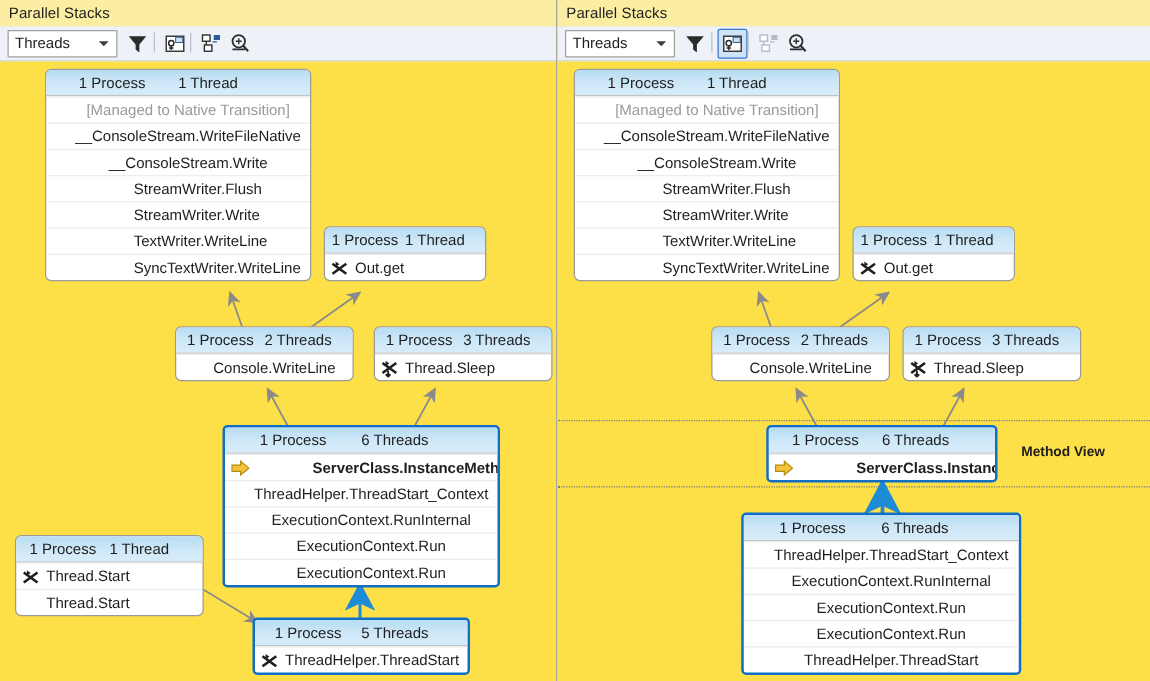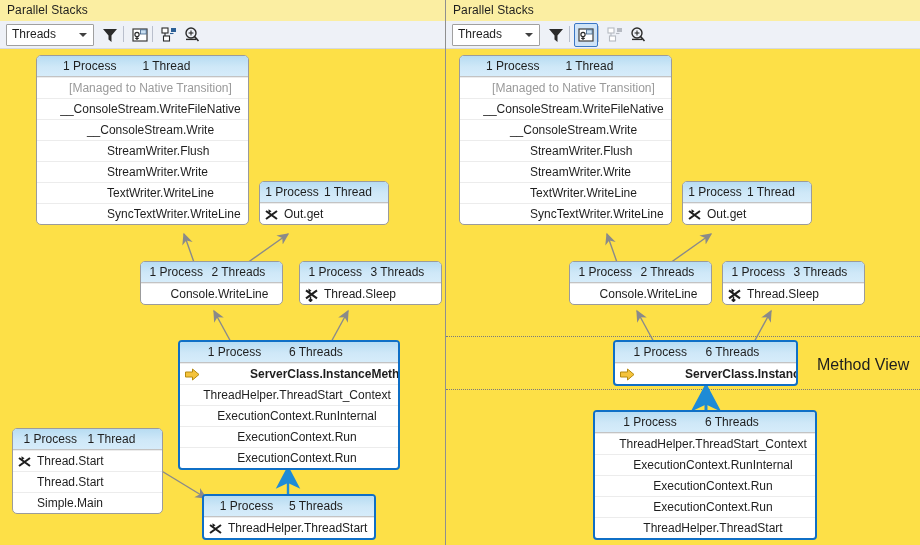--- a/index.html
+++ b/index.html
@@ -77,21 +77,21 @@
 
   
   .gicon{position:absolute;left:4px;top:3px;width:17px;height:15px;}
   .cur-arrow{position:absolute;left:5px;top:4px;width:15px;height:13px;}
 
   
   .edges{position:absolute;left:0;top:0;width:100%;height:100%;pointer-events:none;}
 
   
   .mv-line{position:absolute;height:0;border-top:1px dotted #7a7a7a;}
-  .mv-label{position:absolute;font-size:16px;color:#1e1e1e;}
+  .mv-label{position:absolute;font-size:11px;color:#1e1e1e;font-weight:bold;}
 </style>
 </head>
 <body>
 
 <div class="root">
 
   <div class="panel" id="panel-left">
 
     <div class="titlebar">
       <span class="ttl">Parallel Stacks</span>
@@ -261,23 +261,20 @@
       <div class="row">
         <svg class="gicon" viewBox="0 0 17 15">
           <path d="M2 4 L13 12 M13 4 L2 12" stroke="#1e1e1e" stroke-width="2.1" fill="none"></path>
           <path d="M4.5 2.2 L7.5 4.3 L4.5 6.4" fill="#1e1e1e"></path>
         </svg>
         <span class="lbl">Thread.Start</span>
       </div>
       <div class="row">
           <span class="lbl">Thread.Start</span>
         </div>
-      <div class="row">
-          <span class="lbl">Simple.Main</span>
-        </div>
     </div>
 
     <div class="box hl" style="left:202px;top:494px;width:174px;">
       <div class="hdr">
         <span class="p">1 Process</span>
         <span class="t">5 Threads</span>
       </div>
       <div class="row">
         <svg class="gicon" viewBox="0 0 17 15">
           <path d="M2 4 L13 12 M13 4 L2 12" stroke="#1e1e1e" stroke-width="2.1" fill="none"></path>

